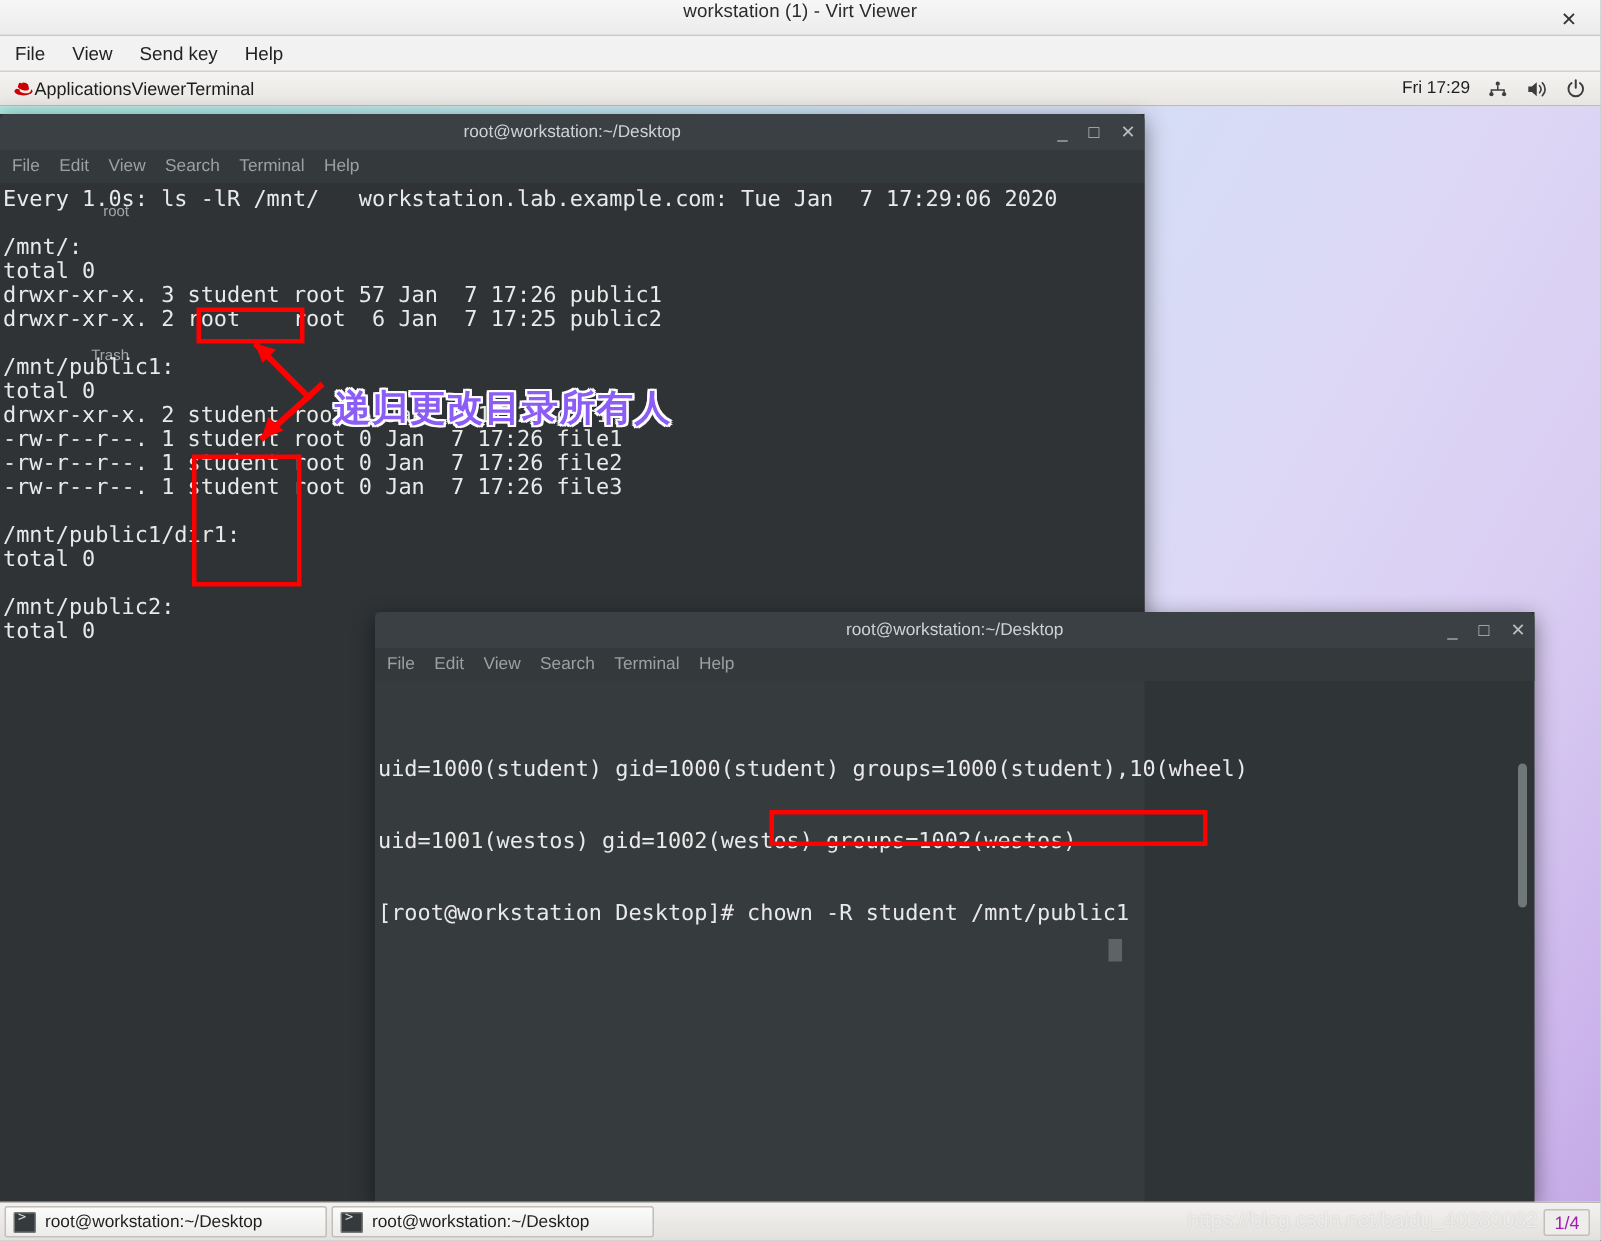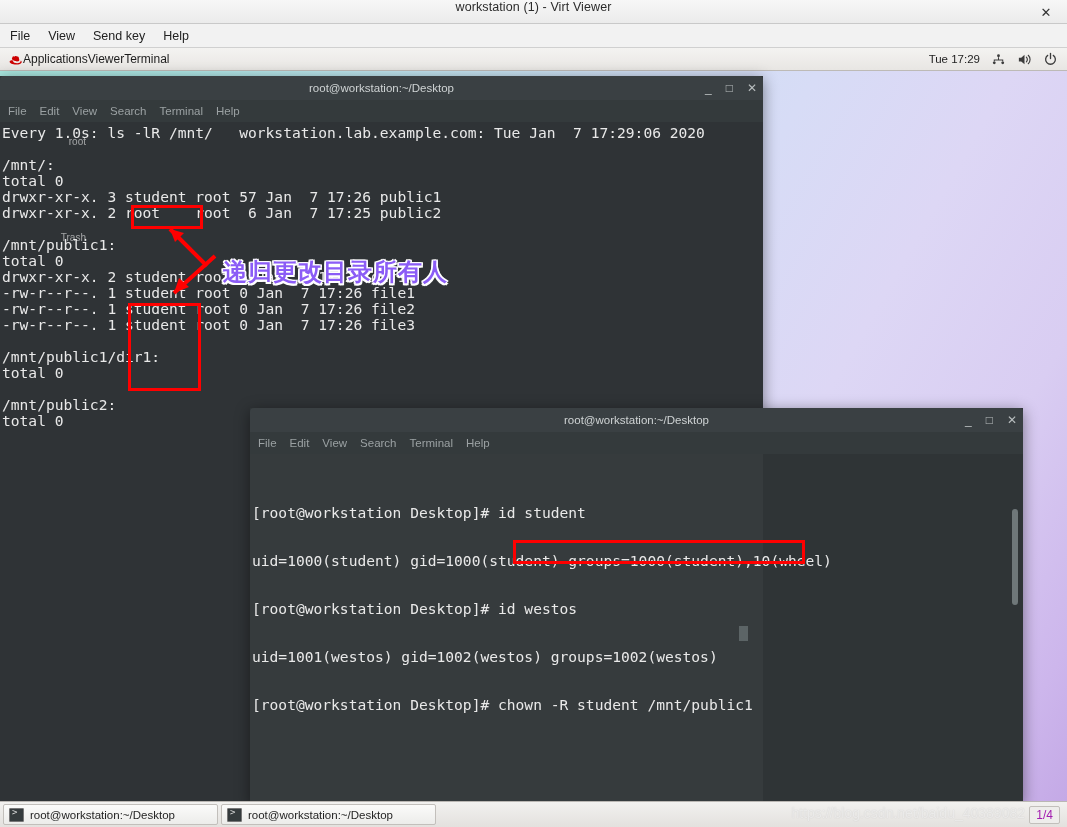--- a/index.html
+++ b/index.html
@@ -191,21 +191,21 @@
         <svg width="15" height="13" viewBox="0 0 15 13">
           <path d="M3.2 6.2c-.9.3-1.6.9-1.6 1.6 0 1.5 3 2.8 6.2 2.8 3.3 0 5.9-1.2 5.9-2.7 0-.5-.3-1-.8-1.4l-.6 1.6c-.2.5-1.3 1.1-3 1.1-2.3 0-4.2-.9-4.2-2 0-.2 0-.4.1-.6z" fill="#cc0000"></path>
           <path d="M9.1 7.4c.9 0 2.2-.2 2.2-1.1 0-.1 0-.2 0-.3l-.5-2.3c-.1-.5-.2-.7-1-1.1C9.2 2.3 7.9 2 7.5 2c-.4 0-.5.5-1 .5-.4 0-.8-.3-1.2-.3-.4 0-.6.2-.8.8 0 0-.5 1.4-.6 1.8 0 .1 0 .1 0 .2 0 .8 3.1 2.4 5.2 2.4z" fill="#cc0000"></path>
         </svg>
       </span>
       <span class="gp-item">Applications</span>
       <span class="gp-item">Viewer</span>
       <span class="gp-item">Terminal</span>
     </div>
     <div class="gp-right">
-      <span class="gp-clock">Tue 17:29</span>
+      <span class="gp-clock">Fri 17:29</span>
       <span>
         <svg class="tray-ico" viewBox="0 0 16 16">
           <circle cx="8" cy="4" r="1.5" fill="#3c3c3c"></circle>
           <circle cx="3.5" cy="11.5" r="1.5" fill="#3c3c3c"></circle>
           <circle cx="12.5" cy="11.5" r="1.5" fill="#3c3c3c"></circle>
           <path d="M8 5.5v3M8 8.5H3.5v1.5M8 8.5h4.5v1.5" stroke="#3c3c3c" stroke-width="1.1" fill="none"></path>
         </svg>
       </span>
       <span>
         <svg class="tray-ico" viewBox="0 0 16 16">
@@ -277,23 +277,21 @@
     <div class="term-mb">
       <span class="mi">File</span>
       <span class="mi">Edit</span>
       <span class="mi">View</span>
       <span class="mi">Search</span>
       <span class="mi">Terminal</span>
       <span class="mi">Help</span>
     </div>
     <div class="term-body">
       <div class="t2-shade"></div>
-      <div>[root@workstation Desktop]# id student</div>
       <div>uid=1000(student) gid=1000(student) groups=1000(student),10(wheel)</div>
-      <div>[root@workstation Desktop]# id westos</div>
       <div>uid=1001(westos) gid=1002(westos) groups=1002(westos)</div>
       <div>[root@workstation Desktop]# chown -R student /mnt/public1</div>
       
       <div class="t2-scroll"></div>
       <div style="position:absolute;left:489px;top:172px;"><span class="cursor-block dim"></span></div>
     </div>
   </div>
 
   <div class="redbox" id="rb1"></div>
   <div class="redbox" id="rb2"></div>

